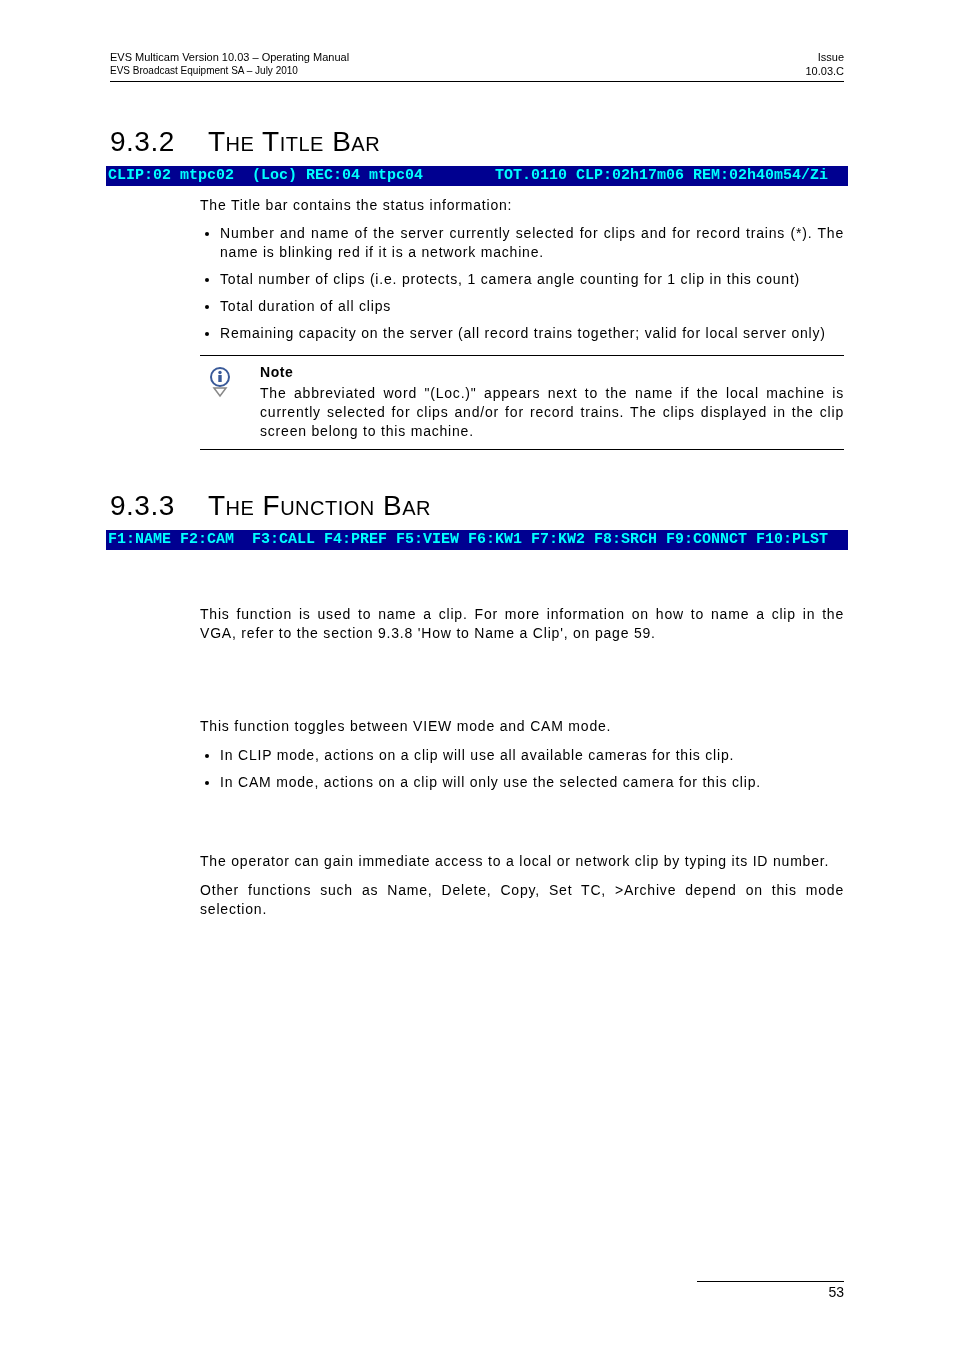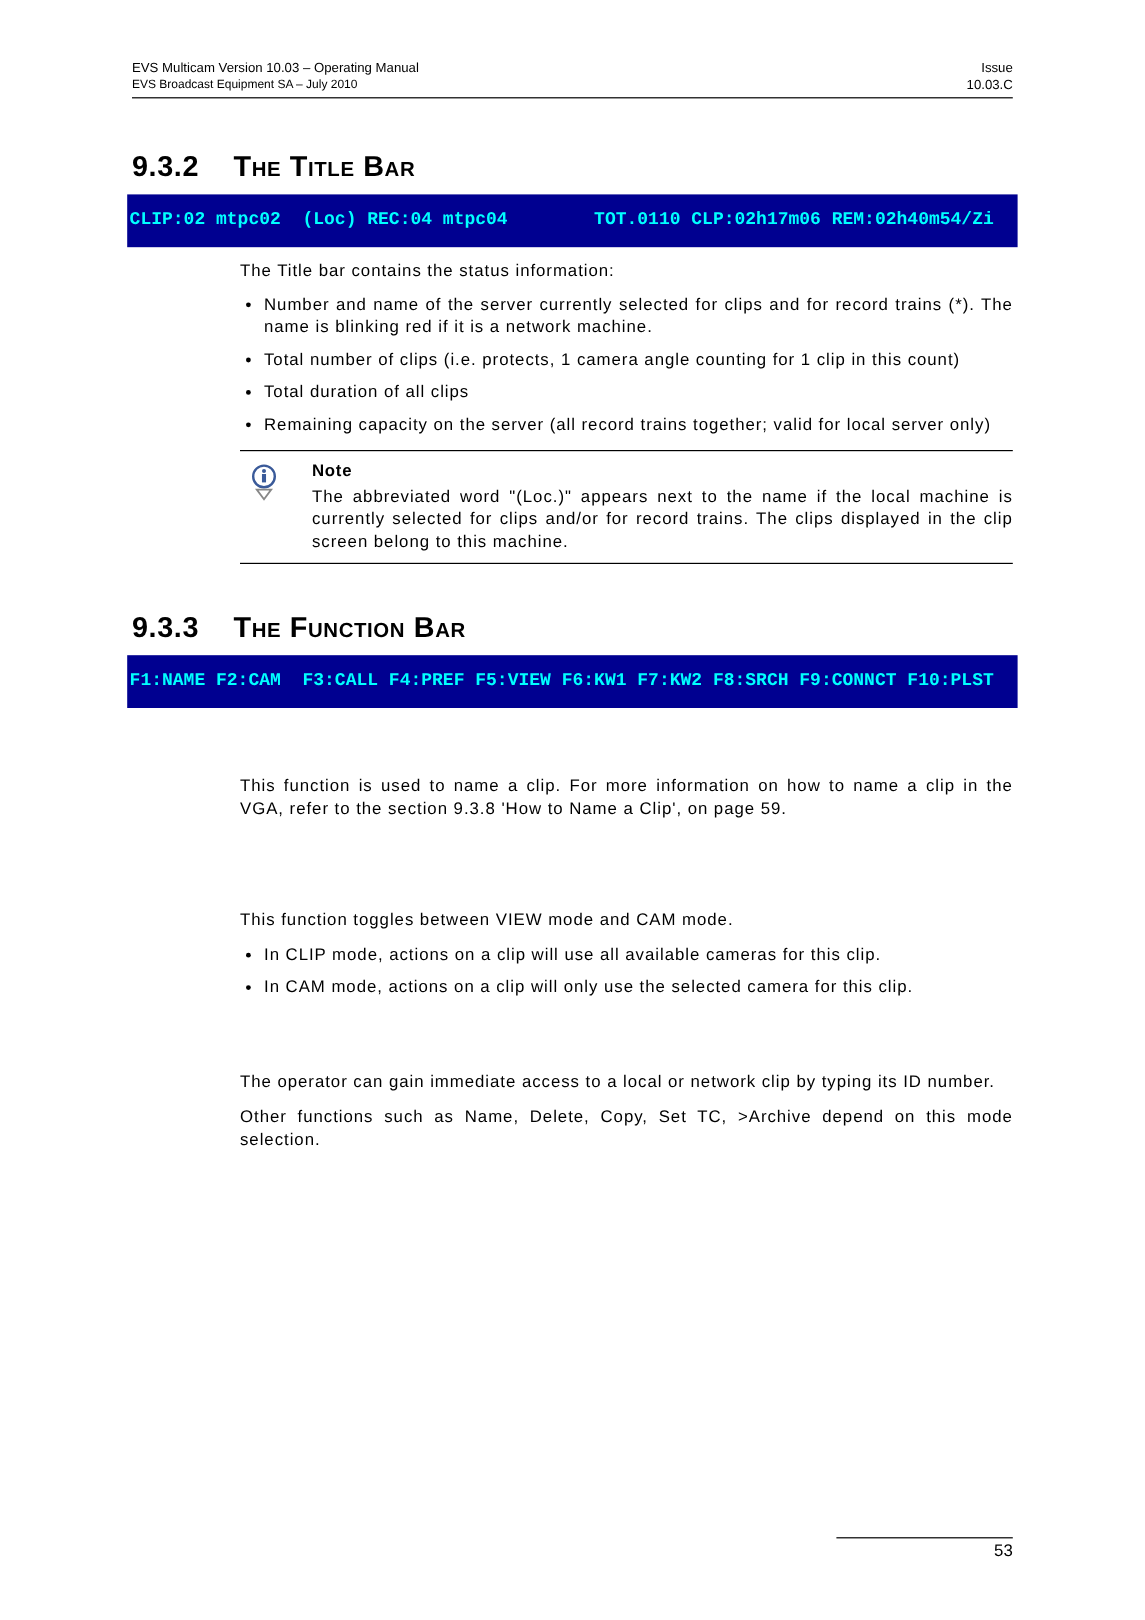--- a/index.html
+++ b/index.html
@@ -27,36 +27,36 @@
   .hdr-right {
     text-align: right;
   }
   .hdr-rule {
     border: none;
     border-top: 1px solid #000;
     margin: 2px 0 20px 0;
   }
   .section-title {
     font-family: Arial, sans-serif;
-    font-weight: bold;
-    font-size: 24px;
+    font-weight: normal;
+    font-size: 28px;
     letter-spacing: 0.5px;
     margin: 44px 0 8px 0;
   }
   .section-title .caps {
     font-variant: small-caps;
   }
   .bluebar {
     background: #000090;
     color: #0ff;
     font-family: "Courier New", monospace;
     font-size: 15px;
     font-weight: bold;
     line-height: 20px;
-    padding: 12px 2px;
+    padding: 0 2px;
     white-space: pre;
     margin: 0 -4px;
     overflow: hidden;
   }
   .body-indent {
     margin-left: 90px;
   }
   p.body {
     font-size: 14px;
     letter-spacing: 0.8px;

